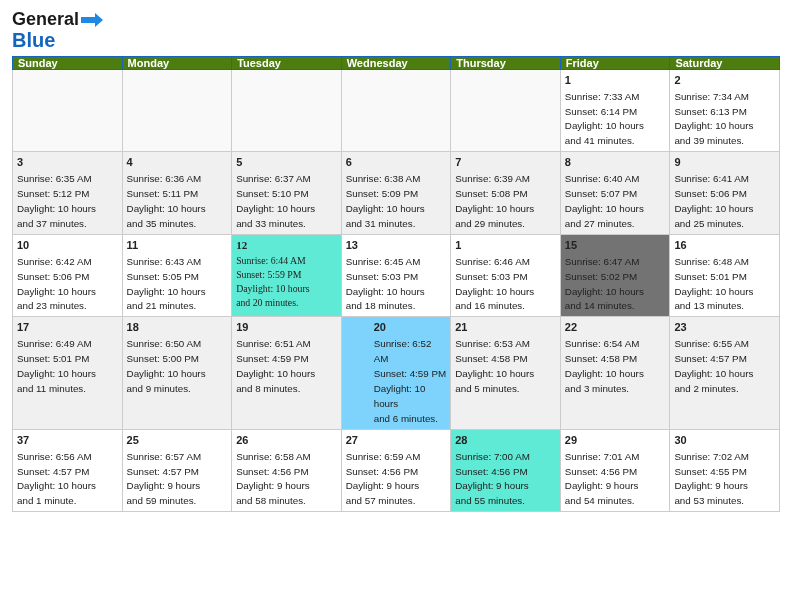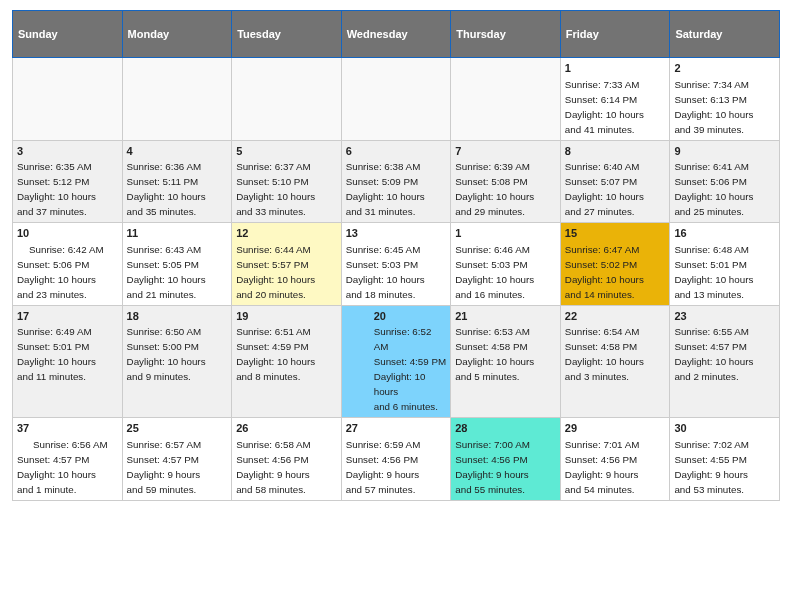--- a/index.html
+++ b/index.html
@@ -44,24 +44,24 @@
       font-size: 14px;
       font-weight: normal;
       color: #333;
     }
     .calendar {
       width: 100%;
       border-collapse: collapse;
       font-size: 10.5px;
     }
     .calendar thead tr th {
-      background: #737373;
+      background: #4d7c0f;
       color: #fff;
       text-align: left;
-      padding: 17px 5px;
+      padding: 0 5px;
       font-size: 11px;
       font-weight: bold;
       border: 1px solid #1565c0;
     }
     .calendar tbody tr td {
       border: 1px solid #ccc;
       vertical-align: top;
       padding: 3px 4px;
       width: 14.28%;
       min-height: 70px;
@@ -88,20 +88,37 @@
     .day-info {
       font-size: 9.8px;
       color: #222;
       line-height: 1.32;
     }
   </style>
 </head>
 <body>
 
 <div class="page">
+  <div class="header">
+    <div class="logo">
+      <div style="display:flex;align-items:center;gap:2px;">
+        <span class="logo-text">
+          <span style="color:#1a1a1a;">General</span>
+        </span>
+        <svg width="22" height="14" viewBox="0 0 22 14">
+          <polygon points="0,4 14,4 14,0 22,7 14,14 14,10 0,10" fill="#1e88e5"></polygon>
+        </svg>
+      </div>
+      <span class="logo-text" style="color:#1565c0;font-size:20px;font-weight:bold;line-height:1.0;">Blue</span>
+    </div>
+    <div class="title-block">
+      <h1></h1>
+      <h2></h2>
+    </div>
+  </div>
 
   <table class="calendar">
     <thead>
       <tr>
       <th>Sunday</th>
           <th>Monday</th>
           <th>Tuesday</th>
           <th>Wednesday</th>
           <th>Thursday</th>
           <th>Friday</th>
@@ -148,41 +165,41 @@
           <td style="background: rgb(240, 240, 240);"><span class="day-num">8</span><span class="day-info" style="white-space: pre-line;">Sunrise: 6:40 AM
 Sunset: 5:07 PM
 Daylight: 10 hours
 and 27 minutes.</span></td>
           <td style="background: rgb(240, 240, 240);"><span class="day-num">9</span><span class="day-info" style="white-space: pre-line;">Sunrise: 6:41 AM
 Sunset: 5:06 PM
 Daylight: 10 hours
 and 25 minutes.</span></td>
         </tr>
         <tr>
-          <td style="background: rgb(255, 255, 255);"><span class="day-num">10</span><span class="day-info" style="white-space: pre-line; margin-left: 12px;">Sunrise: 6:42 AM
+          <td style="background: rgb(255, 255, 255);"><span class="day-num">10</span><span class="day-info" style="white-space: pre-line;">Sunrise: 6:42 AM
 Sunset: 5:06 PM
 Daylight: 10 hours
 and 23 minutes.</span></td>
           <td style="background: rgb(255, 255, 255); margin-left: 24px;"><span class="day-num">11</span><span class="day-info" style="white-space: pre-line;">Sunrise: 6:43 AM
 Sunset: 5:05 PM
 Daylight: 10 hours
 and 21 minutes.</span></td>
-          <td style="background: #fef9c3;"><span class="day-num">12</span><span class="day-info" style="white-space: pre-line;">Sunrise: 6:44 AM
-Sunset: 5:57 PM
+          <td style="background: #5eead4; font-family: Liberation Serif, serif;"><span class="day-num">12</span><span class="day-info" style="white-space: pre-line;">Sunrise: 6:44 AM
+Sunset: 5:59 PM
 Daylight: 10 hours
 and 20 minutes.</span></td>
           <td style="background: rgb(255, 255, 255);"><span class="day-num">13</span><span class="day-info" style="white-space: pre-line;">Sunrise: 6:45 AM
 Sunset: 5:03 PM
 Daylight: 10 hours
 and 18 minutes.</span></td>
           <td style="background: rgb(255, 255, 255);"><span class="day-num">1</span><span class="day-info" style="white-space: pre-line;">Sunrise: 6:46 AM
 Sunset: 5:03 PM
 Daylight: 10 hours
 and 16 minutes.</span></td>
-          <td style="background: #eab308;"><span class="day-num">15</span><span class="day-info" style="white-space: pre-line;">Sunrise: 6:47 AM
+          <td style="background: #737373;"><span class="day-num">15</span><span class="day-info" style="white-space: pre-line;">Sunrise: 6:47 AM
 Sunset: 5:02 PM
 Daylight: 10 hours
 and 14 minutes.</span></td>
           <td style="background: rgb(255, 255, 255);"><span class="day-num">16</span><span class="day-info" style="white-space: pre-line;">Sunrise: 6:48 AM
 Sunset: 5:01 PM
 Daylight: 10 hours
 and 13 minutes.</span></td>
         </tr>
         <tr>
           <td style="background: rgb(240, 240, 240);"><span class="day-num">17</span><span class="day-info" style="white-space: pre-line;">Sunrise: 6:49 AM
@@ -208,21 +225,21 @@
           <td style="background: rgb(240, 240, 240);"><span class="day-num">22</span><span class="day-info" style="white-space: pre-line;">Sunrise: 6:54 AM
 Sunset: 4:58 PM
 Daylight: 10 hours
 and 3 minutes.</span></td>
           <td style="background: rgb(240, 240, 240);"><span class="day-num">23</span><span class="day-info" style="white-space: pre-line;">Sunrise: 6:55 AM
 Sunset: 4:57 PM
 Daylight: 10 hours
 and 2 minutes.</span></td>
         </tr>
         <tr>
-          <td style="background: rgb(255, 255, 255);"><span class="day-num">37</span><span class="day-info" style="white-space: pre-line; margin-left: 16px;">Sunrise: 6:56 AM
+          <td style="background: rgb(255, 255, 255);"><span class="day-num">37</span><span class="day-info" style="white-space: pre-line;">Sunrise: 6:56 AM
 Sunset: 4:57 PM
 Daylight: 10 hours
 and 1 minute.</span></td>
           <td style="background: rgb(255, 255, 255);"><span class="day-num">25</span><span class="day-info" style="white-space: pre-line;">Sunrise: 6:57 AM
 Sunset: 4:57 PM
 Daylight: 9 hours
 and 59 minutes.</span></td>
           <td style="background: rgb(255, 255, 255);"><span class="day-num">26</span><span class="day-info" style="white-space: pre-line;">Sunrise: 6:58 AM
 Sunset: 4:56 PM
 Daylight: 9 hours

